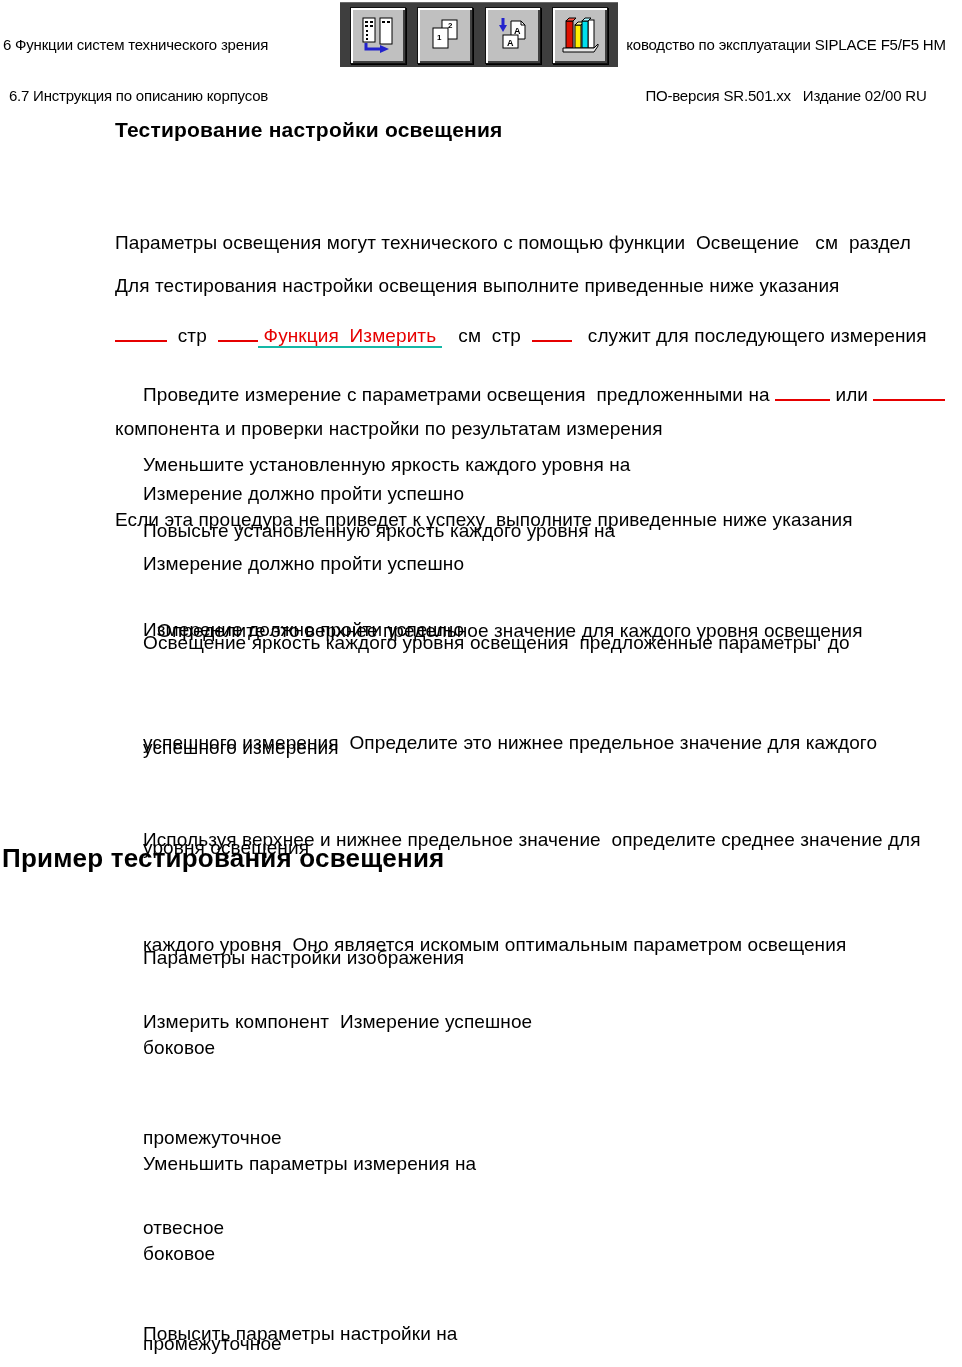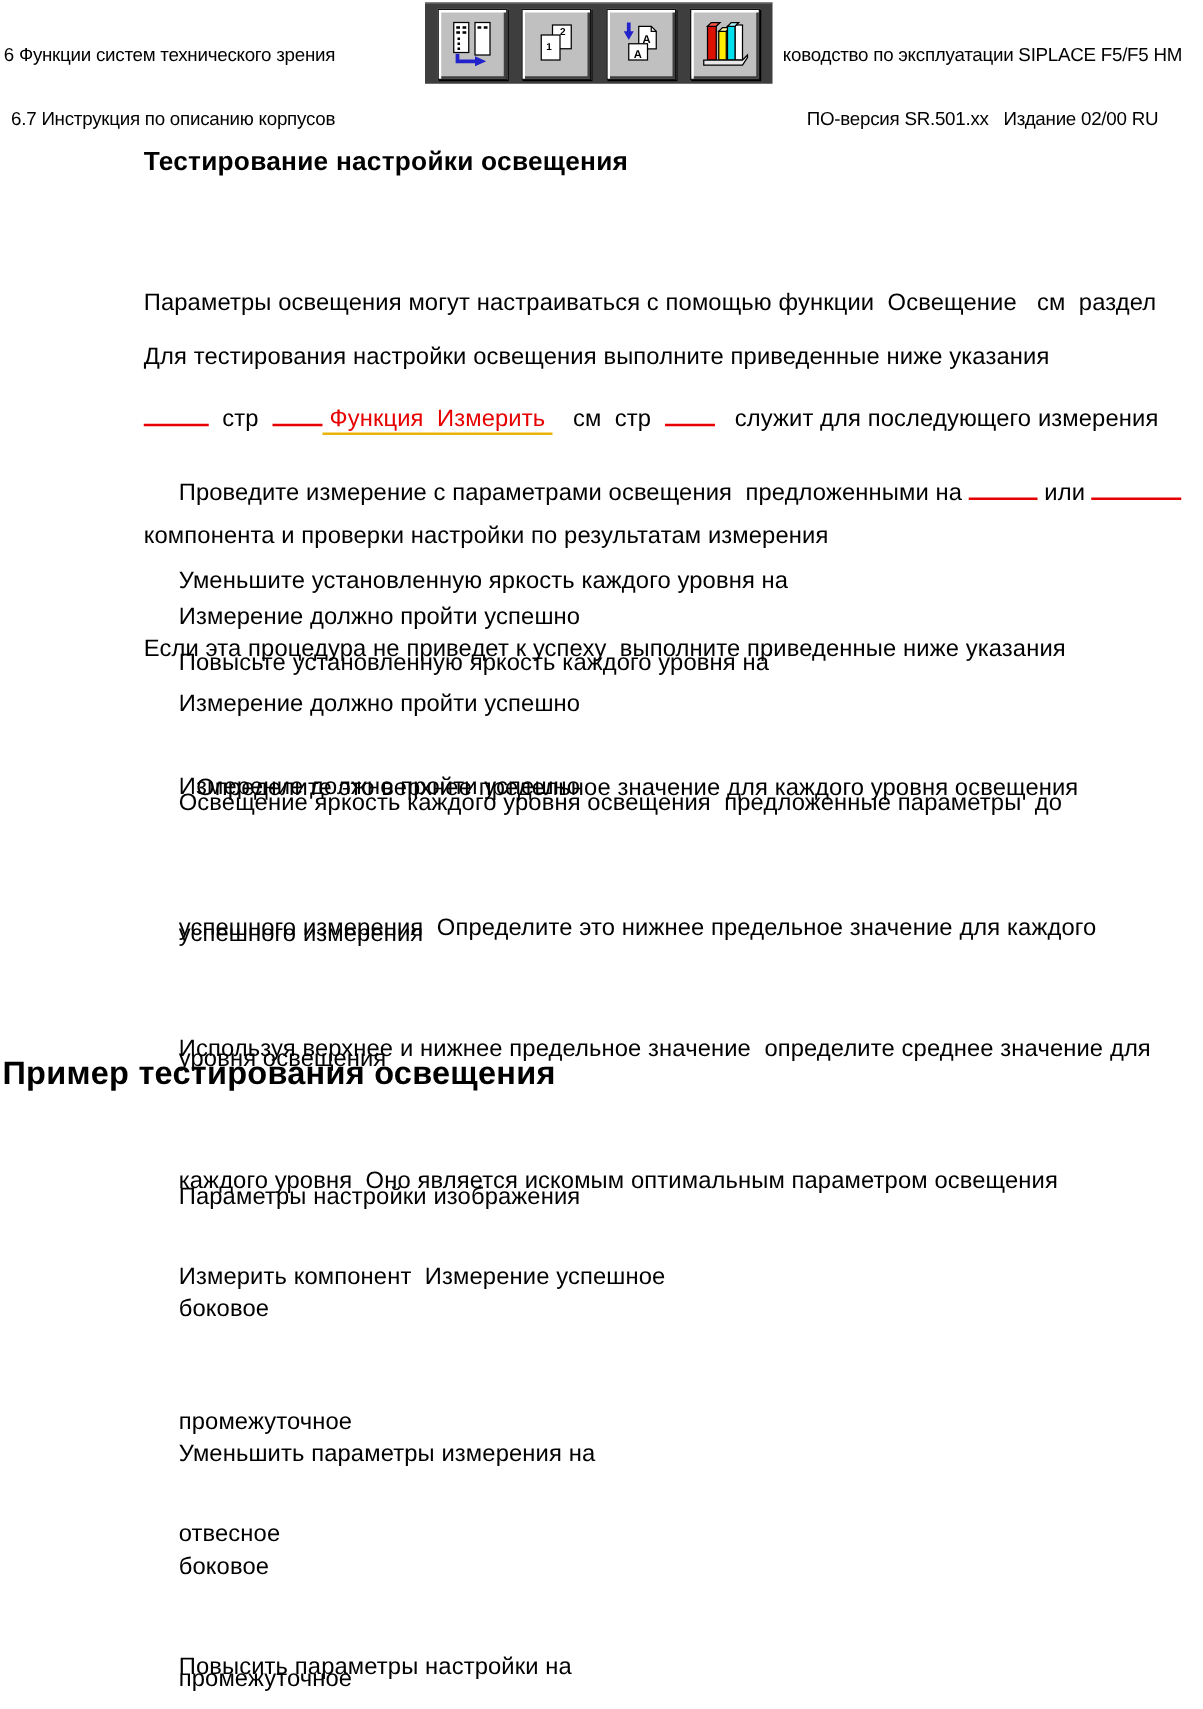--- a/index.html
+++ b/index.html
@@ -40,21 +40,21 @@
   .h1 { font-size:21px; font-weight:bold; letter-spacing:0.2px; }
   .h2 { font-size:26px; font-weight:bold; letter-spacing:0.2px; }
 
   
   .blank {
     display:inline-block; height:17px; vertical-align:baseline;
     border-bottom:2px solid #e60000; cursor:pointer;
   }
   .w52{width:52px} .w40{width:40px} .w55{width:55px} .w72{width:72px}
   .redlink {
-    color:#e60000; border-bottom:2px solid #eab308; padding:0 6px;
+    color:#e60000; border-bottom:2px solid #14b8a6; padding:0 6px;
     cursor:pointer;
   }
 </style>
 </head>
 <body>
 
 <div class="abs hdr" style="left:3px; top:2px;text-align:right;">
   <div>6 Функции систем технического зрения</div>
   <div>6.7 Инструкция по описанию корпусов</div>
 </div>
@@ -123,21 +123,21 @@
         <polygon points="22,6 28,6 31,3 25,3" fill="#aaf6ff" stroke="#000"></polygon>
         <polygon points="3,33 34,33 38,29 38,31 34,37 3,37" fill="#e8e8e8" stroke="#000"></polygon>
       </svg>
     </span>
   </div>
 </div>
 
 <div class="abs h1" style="left:115px; top:118px;">Тестирование настройки освещения</div>
 
 <div class="abs bt lh31" style="left:115px; top:165px; width:845px;">
-  <div>Параметры освещения могут настраиваться с помощью функции  Освещение   см  раздел</div>
+  <div>Параметры освещения могут технического с помощью функции  Освещение   см  раздел</div>
   <div><span class="blank w52"></span><span>  стр  </span><span class="blank w40"></span><span class="redlink">Функция  Измерить</span><span>   см  стр  </span><span class="blank w40"></span><span>   служит для последующего измерения</span></div>
   <div>компонента и проверки настройки по результатам измерения</div>
 </div>
 
 <div class="abs bt" style="left:115px; top:275px;">Для тестирования настройки освещения выполните приведенные ниже указания</div>
 
 <div class="abs bt lh33" style="left:143px; top:312px; width:817px;">
   <div><span>Проведите измерение с параметрами освещения  предложенными на </span><span class="blank w55"></span><span> или </span><span class="blank w72"></span></div>
   <div>Измерение должно пройти успешно</div>
 </div>

